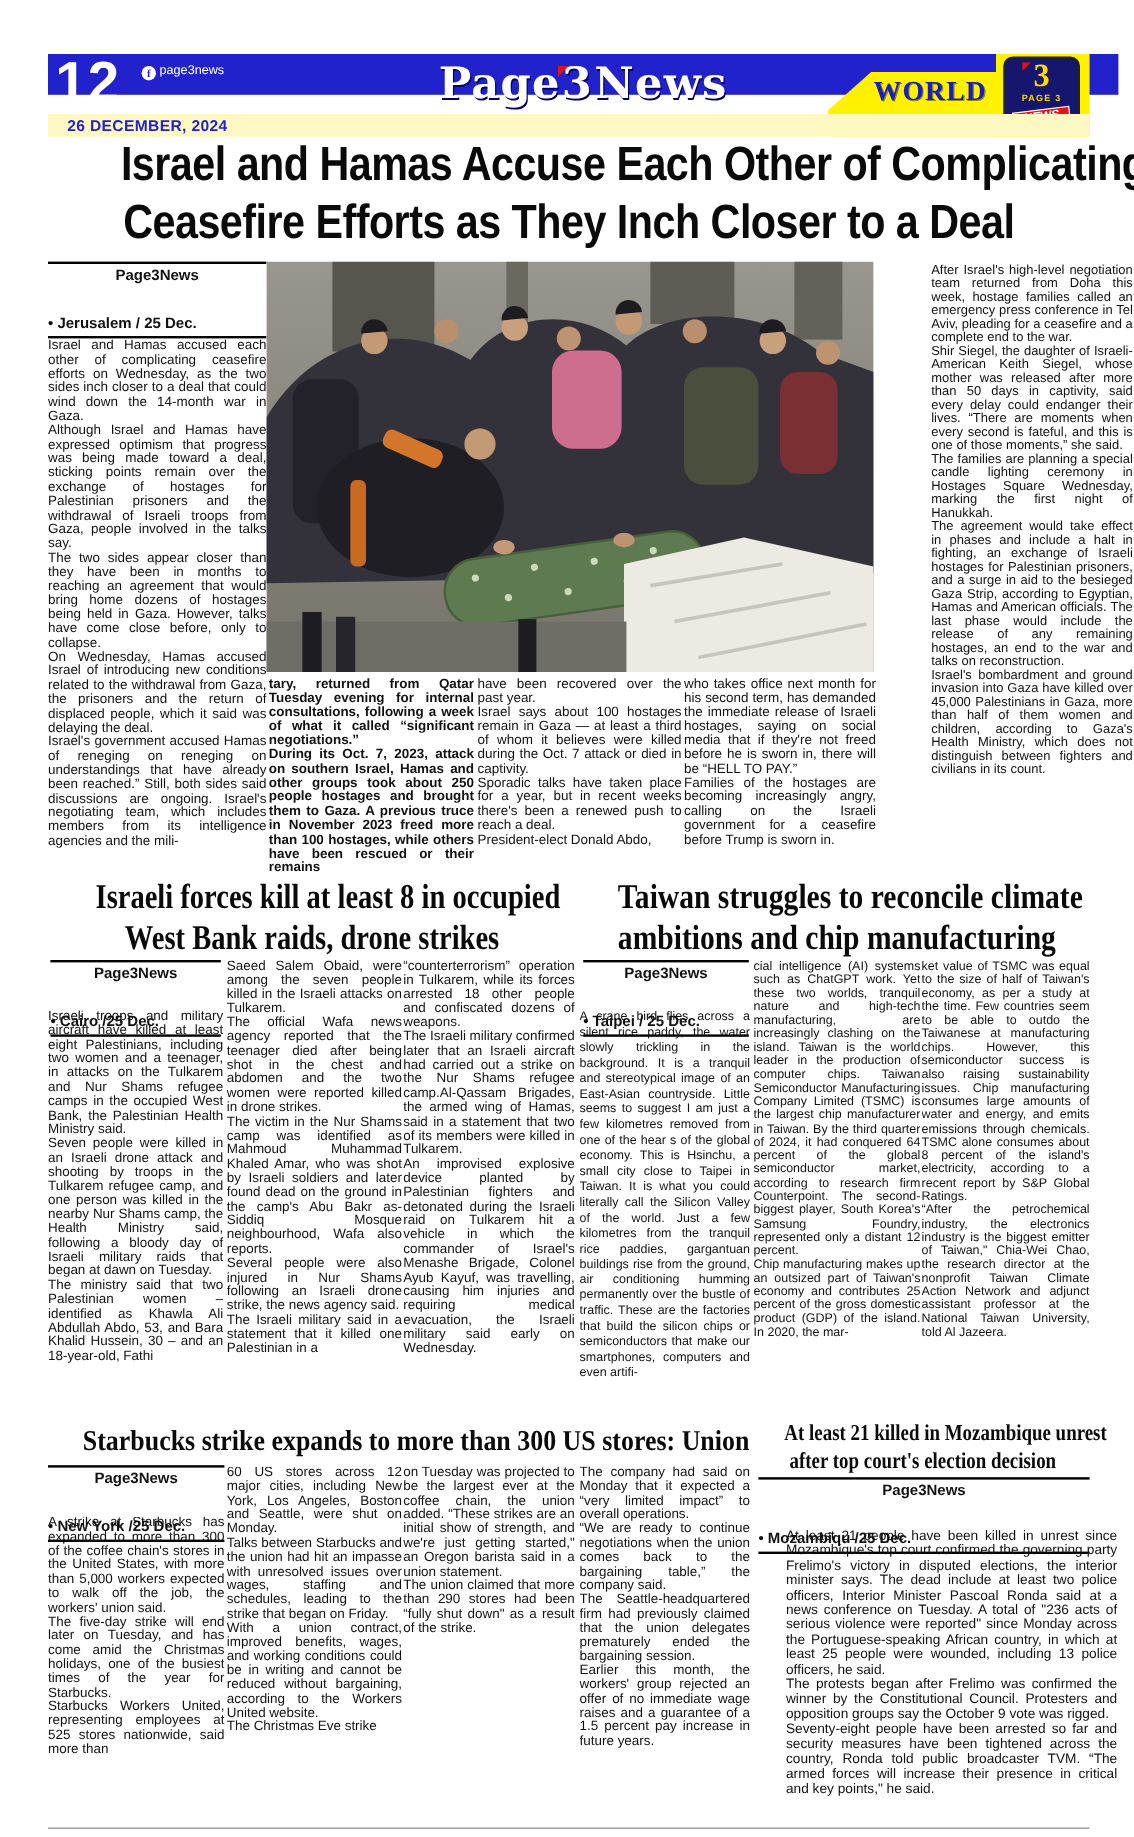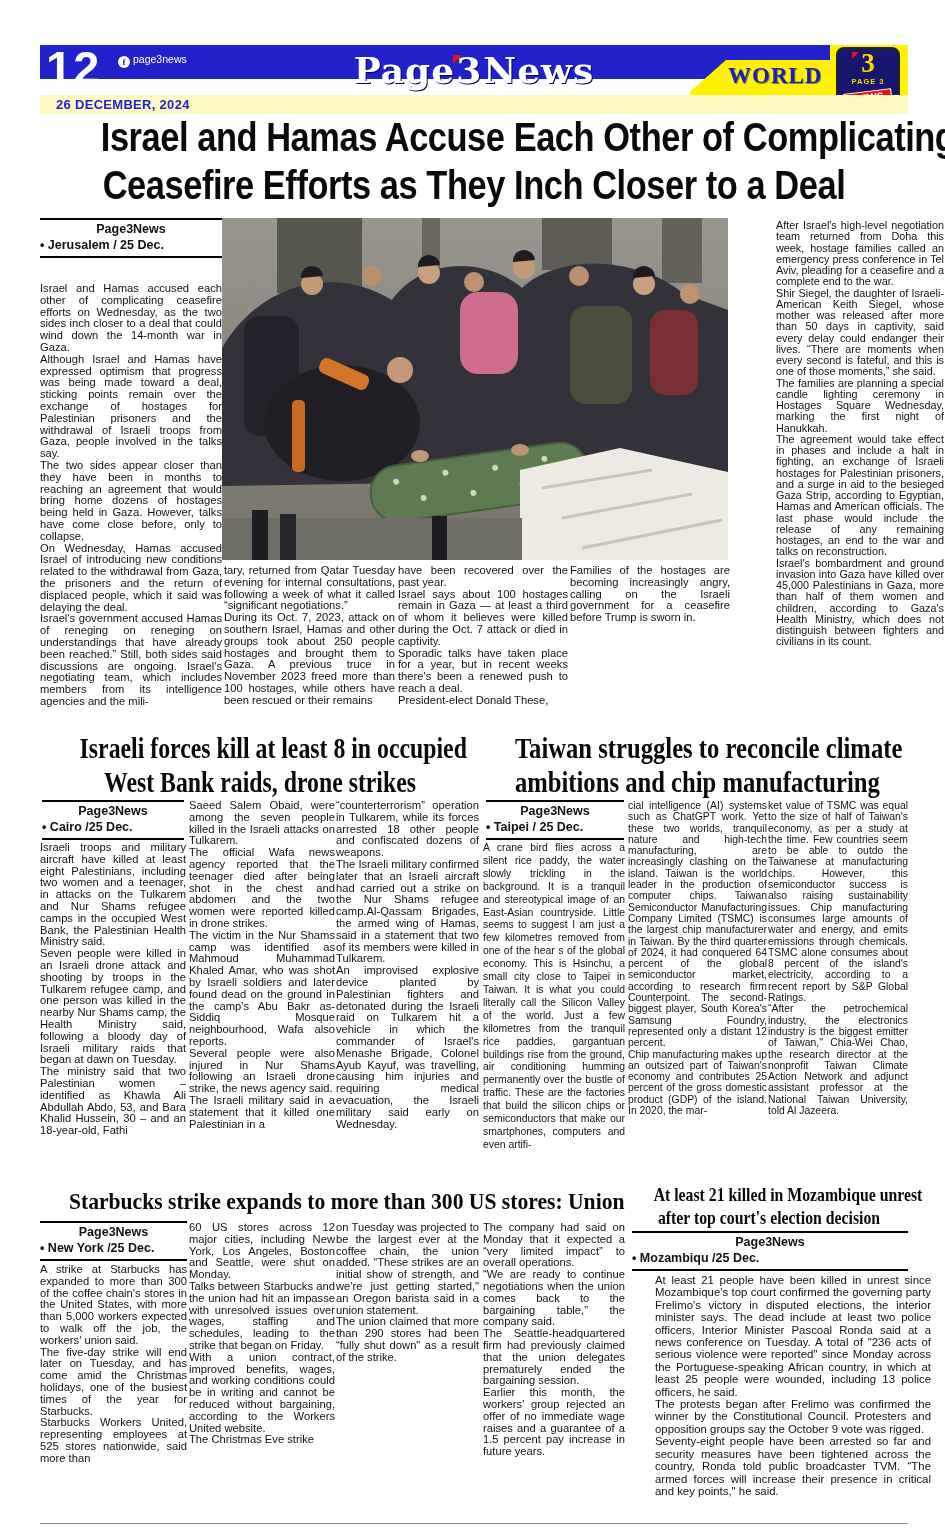--- a/index.html
+++ b/index.html
@@ -2,21 +2,21 @@
 <html><head>
 <meta charset="utf-8">
 <style>
   html,body{margin:0;padding:0;}
   body{
     width:945px;height:1531px;position:relative;background:#ffffff;
     font-family:"Liberation Sans",sans-serif;color:#111;overflow:hidden;
   }
   .abs{position:absolute;}
   
-  .topbar{position:absolute;left:40px;top:45px;width:868px;height:34px;background:#2222cc;}
+  .topbar{position:absolute;left:40px;top:45px;width:868px;height:34px;background:#2222cc;padding-left:24px;}
   .datebar{position:absolute;left:40px;top:95px;width:868px;height:19px;background:#fef9c3;}
   .datebar span{display:inline-block;padding-left:16px;font-size:13px;font-weight:bold;color:#2222cc;line-height:19px;letter-spacing:.3px;}
   .pagenum{position:absolute;left:6px;top:-3px;font-size:47px;font-weight:bold;color:#fff;line-height:52px;letter-spacing:1px;}
   .social{position:absolute;left:78px;top:8px;color:#fff;font-size:10.5px;}
   .fbicon{display:inline-block;width:12px;height:12px;border-radius:50%;background:#fff;color:#2222cc;font-weight:bold;font-size:9px;line-height:12px;text-align:center;vertical-align:-2px;margin-right:3px;font-family:"Liberation Serif",serif;}
   .site{font-weight:bold;font-size:10.5px;color:#fff;margin-top:15px;}
   .masthead{position:absolute;left:0;right:0;top:2px;text-align:center;color:#fff;
     font-family:"DejaVu Serif",serif;font-weight:bold;font-size:36px;line-height:46px;letter-spacing:1px;text-shadow:1px 1px 0 #000066;}
   .masthead .mh3{position:relative;padding:0 1px;}
   .masthead .mh3 i{position:absolute;left:-2px;top:6px;width:0;height:0;border-top:9px solid #e01414;border-right:9px solid transparent;}
@@ -39,21 +39,21 @@
   .h-a2 p{font-size:29px;line-height:34px;}
   .h-a3{left:483px;top:731px;width:425px;transform:scaleX(.85);transform-origin:50% 0;}
   .h-a3 p{font-size:29px;line-height:34px;}
   .h-a4{left:40px;top:1187px;width:580px;transform:scaleX(.90);transform-origin:50% 0;}
   .h-a4 p{font-size:24px;line-height:28px;}
   .h-a5{left:630px;top:1183px;width:278px;transform:scaleX(.83);transform-origin:50% 0;}
   .h-a5 p{font-size:19px;line-height:23px;}
   
   .byline{border-top:2px solid #000;border-bottom:2px solid #000;padding:2px 0 3px;}
   .byline .src{text-align:center;font-weight:bold;font-size:12.5px;line-height:15px;}
-  .byline .dl{font-weight:bold;font-size:12.5px;line-height:16px;}
+  .byline .dl{font-weight:bold;font-size:12.5px;line-height:16px;margin-top:24px;}
   
   .body-text{overflow:hidden;font-size:11.2px;line-height:11.8px;}
   .body-text p{margin:0;text-align:justify;}
   .c-a1c5{font-size:10.8px;line-height:11.25px;margin-left:36px;}
   .c-a3{font-size:10.4px;line-height:11.3px;}
   .c-a3c1{line-height:12.9px;}
   .c-a5{font-size:11.4px;line-height:12.4px;}
   .bottom-rule{left:40px;top:1523px;width:868px;height:1px;background:#8a8a8a;}
   .photo{left:222px;top:218px;width:506px;height:342px;}
   .photo svg{display:block;}
@@ -150,31 +150,32 @@
   </svg>
 </div>
 
 <div class="abs body-text" style="left:40px;top:283px;width:182px;height:447px;">
     <p>Israel and Hamas accused each other of complicating ceasefire efforts on Wednesday, as the two sides inch closer to a deal that could wind down the 14-month war in Gaza.</p>
     <p>Although Israel and Hamas have expressed optimism that progress was being made toward a deal, sticking points remain over the exchange of hostages for Palestinian prisoners and the withdrawal of Israeli troops from Gaza, people involved in the talks say.</p>
     <p>The two sides appear closer than they have been in months to reaching an agreement that would bring home dozens of hostages being held in Gaza. However, talks have come close before, only to collapse.</p>
     <p>On Wednesday, Hamas accused Israel of introducing new conditions related to the withdrawal from Gaza, the prisoners and the return of displaced people, which it said was delaying the deal.</p>
     <p>Israel's government accused Hamas of reneging on reneging on understandings that have already been reached.” Still, both sides said discussions are ongoing. Israel's negotiating team, which includes members from its intelligence agencies and the mili-</p>
   </div>
-<div class="abs body-text" style="left:224px;top:565px;width:171px;height:164px;">
+<div class="abs body-text" style="left:224px;top:565px;width:171px;height:164px;font-weight:bold;">
     <p>tary, returned from Qatar Tuesday evening for internal consultations, following a week of what it called “significant negotiations.”</p>
     <p>During its Oct. 7, 2023, attack on southern Israel, Hamas and other groups took about 250 people hostages and brought them to Gaza. A previous truce in November 2023 freed more than 100 hostages, while others have been rescued or their remains</p>
   </div>
 <div class="abs body-text" style="left:398px;top:565px;width:170px;height:164px;">
     <p>have been recovered over the past year.</p>
     <p>Israel says about 100 hostages remain in Gaza — at least a third of whom it believes were killed during the Oct. 7 attack or died in captivity.</p>
     <p>Sporadic talks have taken place for a year, but in recent weeks there's been a renewed push to reach a deal.</p>
-    <p>President-elect Donald These,</p>
+    <p>President-elect Donald Abdo,</p>
   </div>
 <div class="abs body-text" style="left:570px;top:565px;width:160px;height:164px;">
+    <p>who takes office next month for his second term, has demanded the immediate release of Israeli hostages, saying on social media that if they're not freed before he is sworn in, there will be “HELL TO PAY.”</p>
     <p>Families of the hostages are becoming increasingly angry, calling on the Israeli government for a ceasefire before Trump is sworn in.</p>
   </div>
 <div class="abs body-text c-a1c5" style="left:740px;top:220px;width:168px;height:512px;">
     <p>After Israel's high-level negotiation team returned from Doha this week, hostage families called an emergency press conference in Tel Aviv, pleading for a ceasefire and a complete end to the war.</p>
     <p>Shir Siegel, the daughter of Israeli-American Keith Siegel, whose mother was released after more than 50 days in captivity, said every delay could endanger their lives. “There are moments when every second is fateful, and this is one of those moments,” she said.</p>
     <p>The families are planning a special candle lighting ceremony in Hostages Square Wednesday, marking the first night of Hanukkah.</p>
     <p>The agreement would take effect in phases and include a halt in fighting, an exchange of Israeli hostages for Palestinian prisoners, and a surge in aid to the besieged Gaza Strip, according to Egyptian, Hamas and American officials. The last phase would include the release of any remaining hostages, an end to the war and talks on reconstruction.</p>
     <p>Israel's bombardment and ground invasion into Gaza have killed over 45,000 Palestinians in Gaza, more than half of them women and children, according to Gaza's Health Ministry, which does not distinguish between fighters and civilians in its count.</p>
   </div>
 

